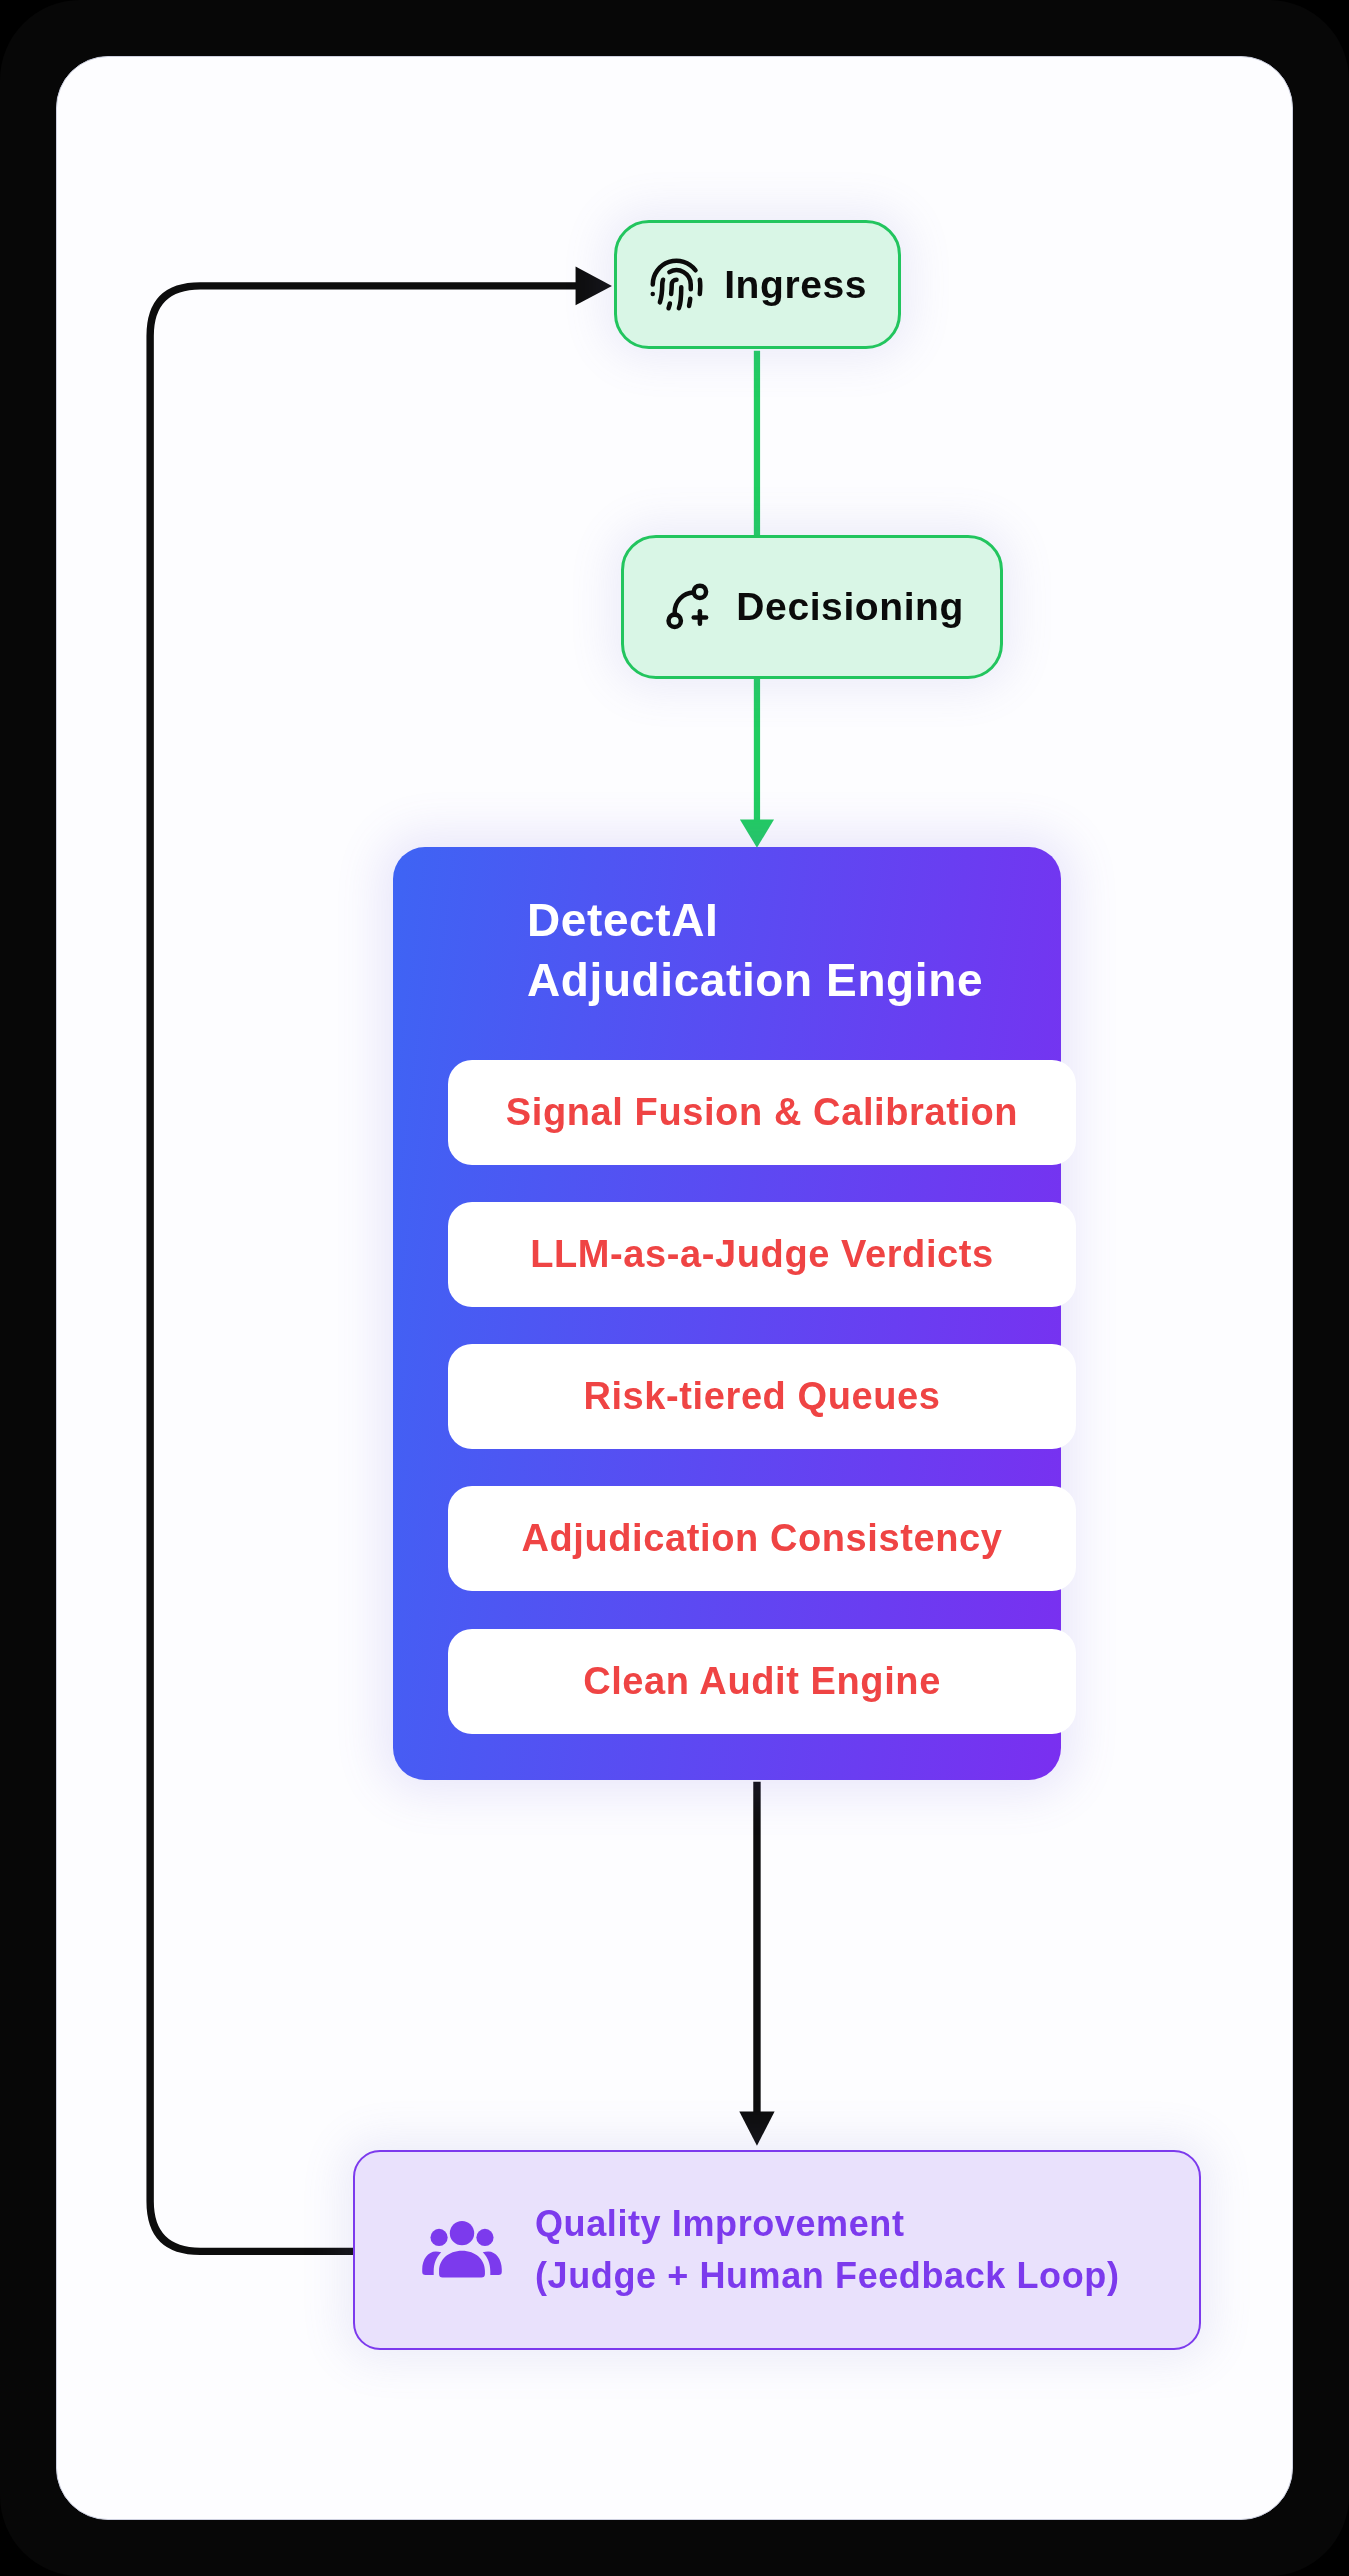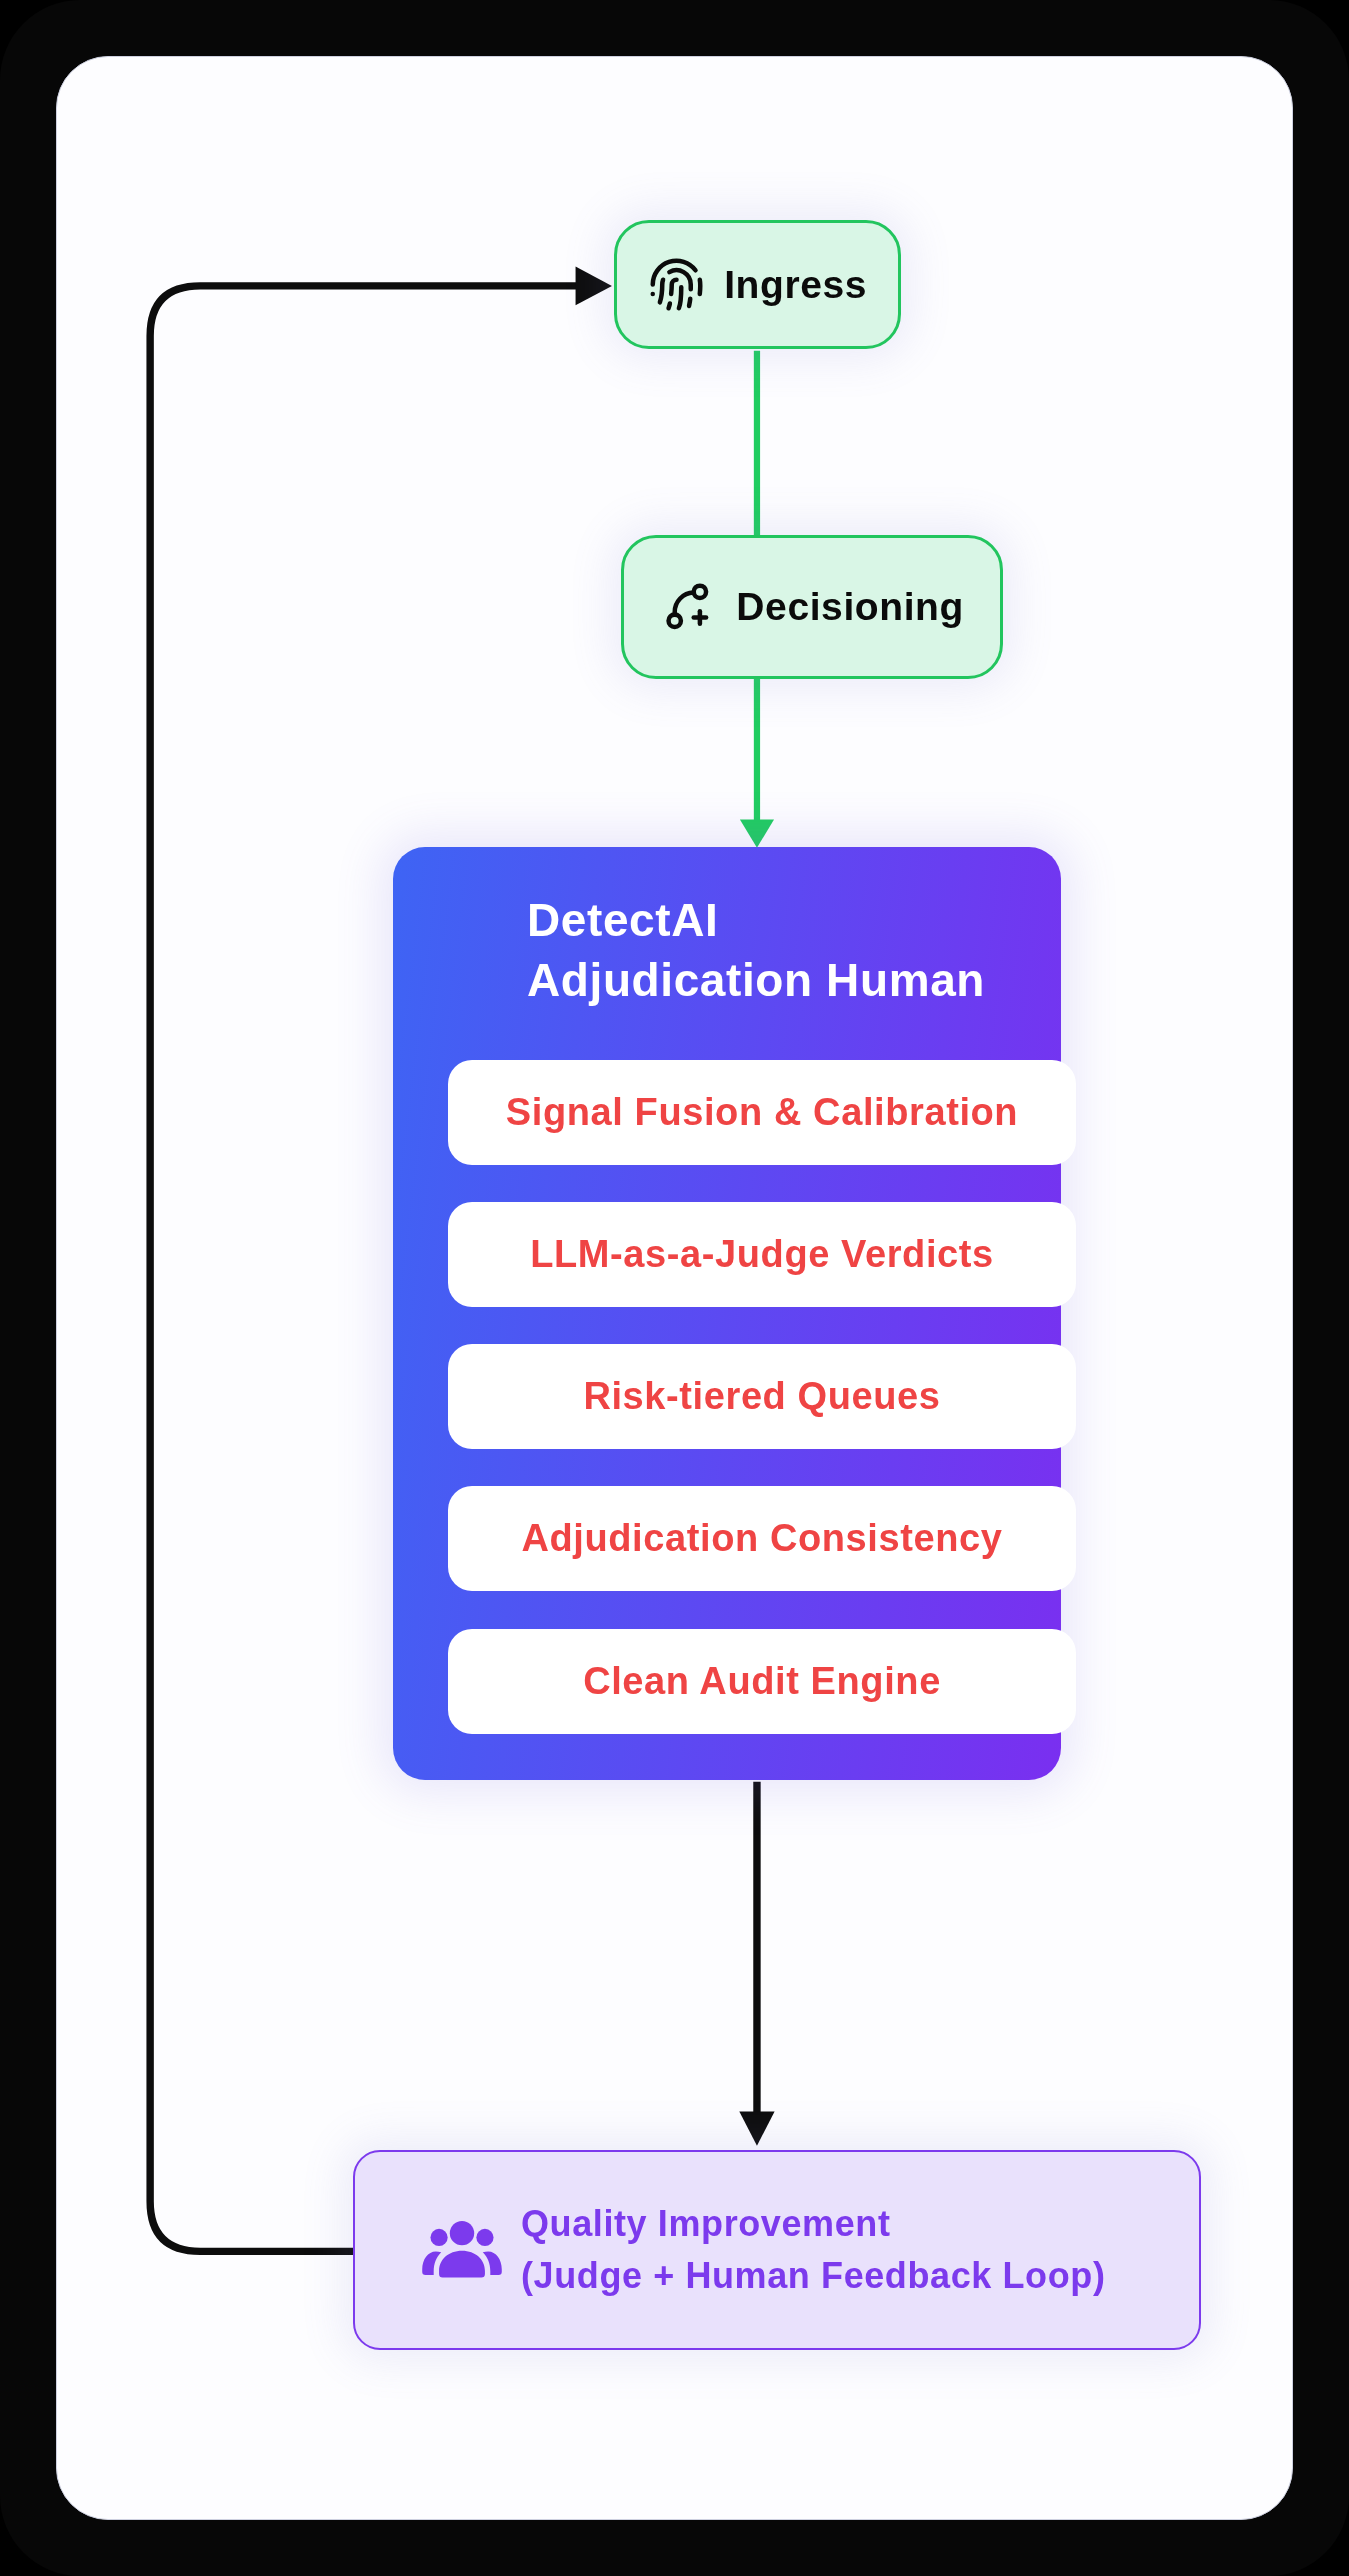--- a/index.html
+++ b/index.html
@@ -38,21 +38,21 @@
     position:absolute;left:55px;width:628px;height:105px;
     background:#ffffff;border-radius:24px;
     display:flex;align-items:center;justify-content:center;
     font-size:38px;font-weight:600;color:#ef4444;letter-spacing:0.6px;
   }
   #pill-0{top:213px;} #pill-1{top:355px;} #pill-2{top:497px;}
   #pill-3{top:639px;} #pill-4{top:782px;}
   #quality{
     left:353px;top:2150px;width:848px;height:200px;
     background:#e9e1fc;border:2.8px solid #7c3aed;border-radius:27px;
-    justify-content:flex-start;padding-left:64px;gap:16px;
+    justify-content:flex-start;padding-left:64px;gap:30px;
   }
   #quality svg{width:86px;height:86px;flex:0 0 auto;}
   .quality-text{
     font-size:36px;font-weight:600;color:#7c3aed;line-height:52px;letter-spacing:0.6px;
   }
 </style>
 </head>
 <body>
 
 <div class="frame">
@@ -100,21 +100,21 @@
       <path d="M6.2 14.9v-1a8.2 8.2 0 0 1 7.9-8.2"></path>
       <path d="M16.8 13.6v5.2"></path>
       <path d="M14.2 16.2h5.2"></path>
     </svg>
     <span class="label">Decisioning</span>
   </div>
 
   <div id="engine" style="background:linear-gradient(97deg,#3e64f4 0%,#7a2ff0 100%);">
     <div class="engine-title">
       <div>DetectAI</div>
-      <div>Adjudication Human</div>
+      <div>Adjudication Engine</div>
     </div>
     <div class="pill" id="pill-0">Signal Fusion &amp; Calibration</div>
     <div class="pill" id="pill-1">LLM-as-a-Judge Verdicts</div>
     <div class="pill" id="pill-2">Risk-tiered Queues</div>
     <div class="pill" id="pill-3">Adjudication Consistency</div>
     <div class="pill" id="pill-4">Clean Audit Engine</div>
   </div>
 
   <div class="node" id="quality">
     <svg viewBox="0 0 24 24" fill="#7c3aed" stroke="none">

